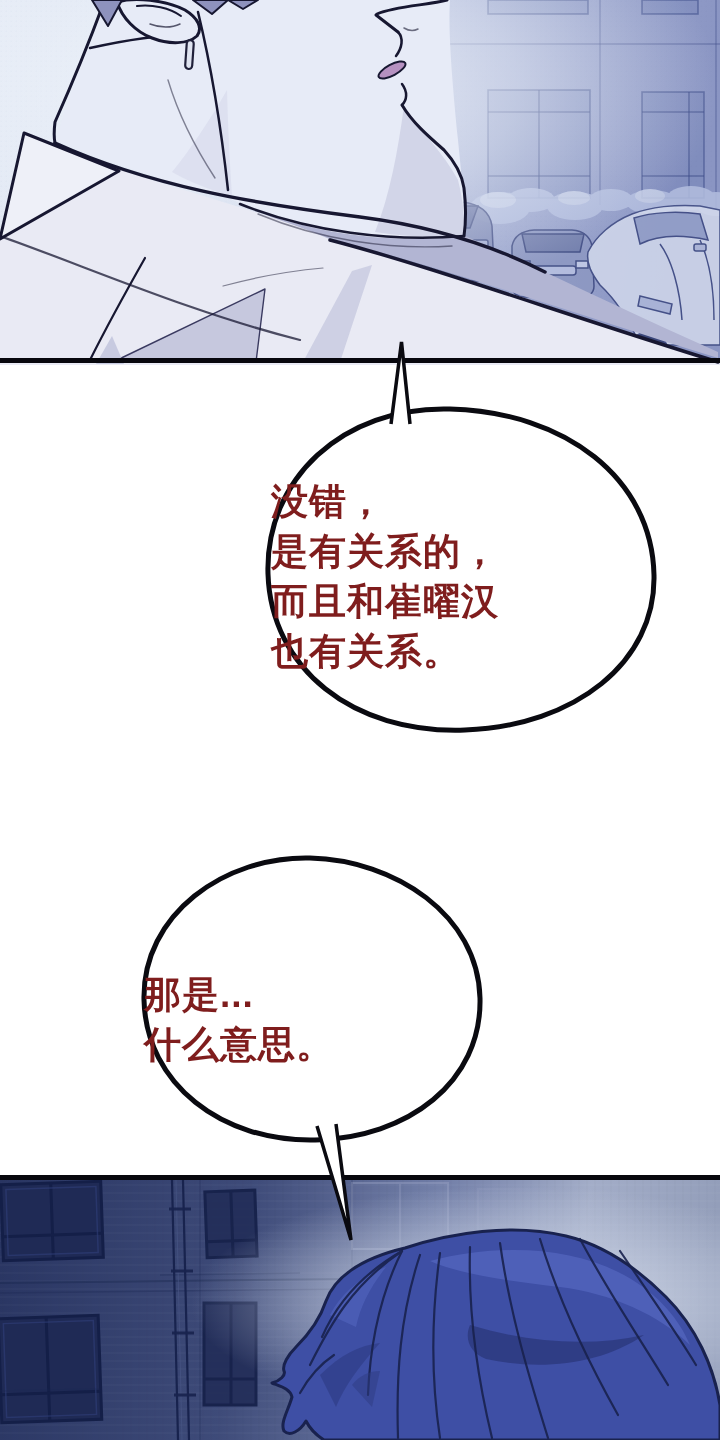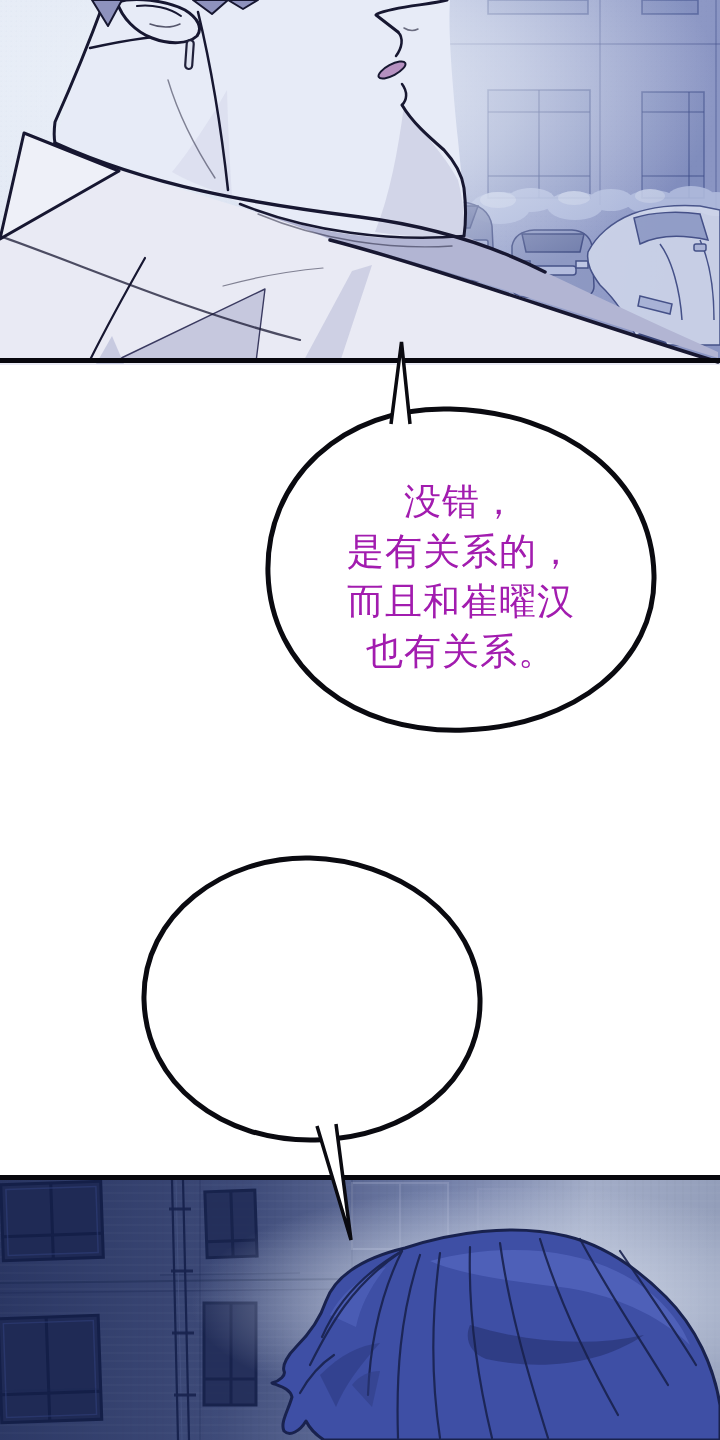--- a/index.html
+++ b/index.html
@@ -6,22 +6,22 @@
   .page{
     position:relative;width:720px;height:1440px;background:#ffffff;
     overflow:hidden;font-family:"Liberation Sans",sans-serif;
   }
   .panel{position:absolute;left:0;width:720px;}
   .panel-top{top:0;height:365px;}
   .panel-bottom{top:1175px;height:265px;}
   .panel svg{display:block;}
   .overlay{position:absolute;left:0;top:0;width:720px;height:1440px;z-index:5;}
   .bubble-text{
-    position:absolute;z-index:6;font-weight:400;color:#a21caf;
-    text-align:center;white-space:pre-line;letter-spacing:1px;
+    position:absolute;z-index:6;font-weight:700;color:#7f1d1d;
+    white-space:pre-line;letter-spacing:1px;
   }
   .b1{left:271px;top:477px;width:380px;font-size:37px;line-height:50px;}
   .b2{left:144px;top:970px;width:336px;font-size:37px;line-height:50px;}
 </style>
 </head>
 <body>
 
 <div class="page">
 
   <section class="panel panel-top">
@@ -289,14 +289,16 @@
     <g>
       <path d="M310,858 C395,860 478,915 480,998 C482,1082 408,1138 315,1140 C222,1142 146,1084 144,1000 C142,914 225,856 310,858 Z" fill="#ffffff" stroke="#0a0a10" stroke-width="5"></path>
       <path d="M317,1126 L351,1240 L336,1124" fill="#ffffff" stroke="#0a0a10" stroke-width="3.5" stroke-linejoin="miter"></path>
     </g>
   </svg>
 
   <div class="bubble-text b1">没错，
 是有关系的，
 而且和崔曜汉
 也有关系。</div>
+  <div class="bubble-text b2">那是...
+什么意思。</div>
 
 </div>
 
 </body></html>

